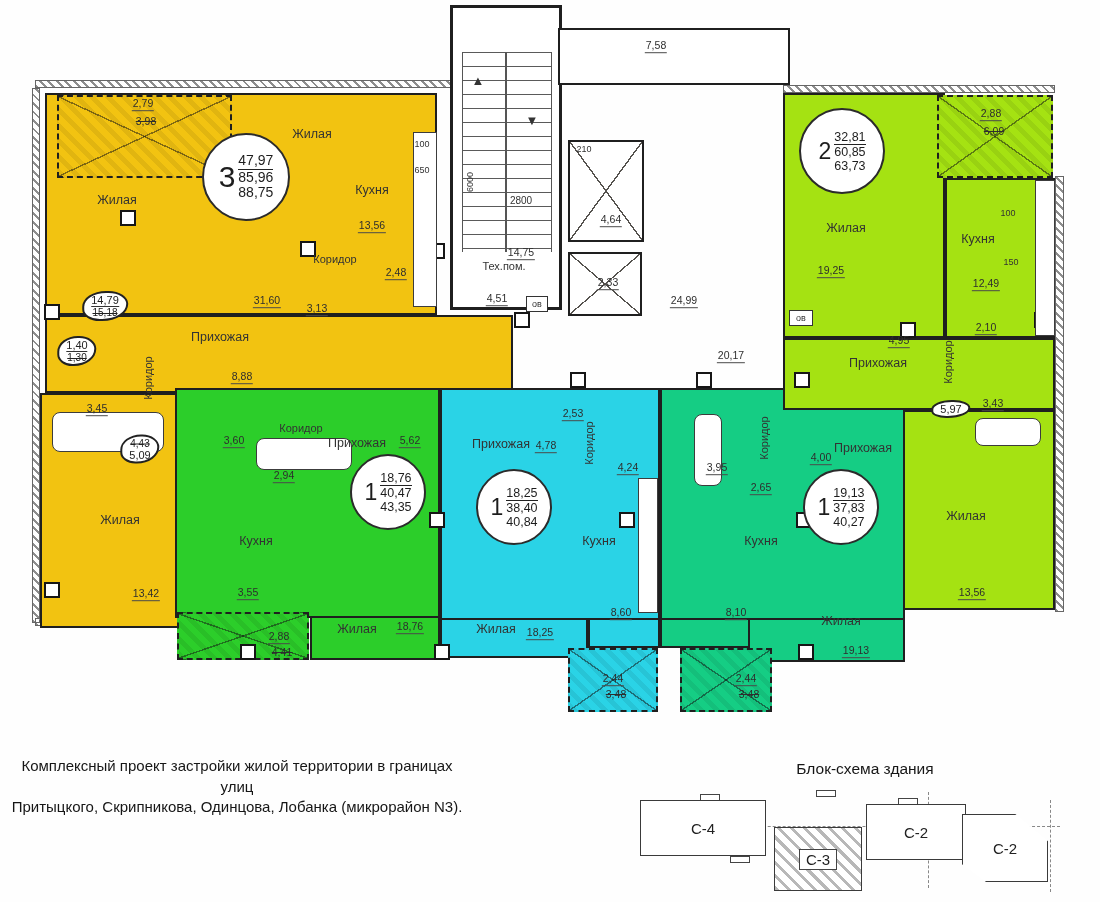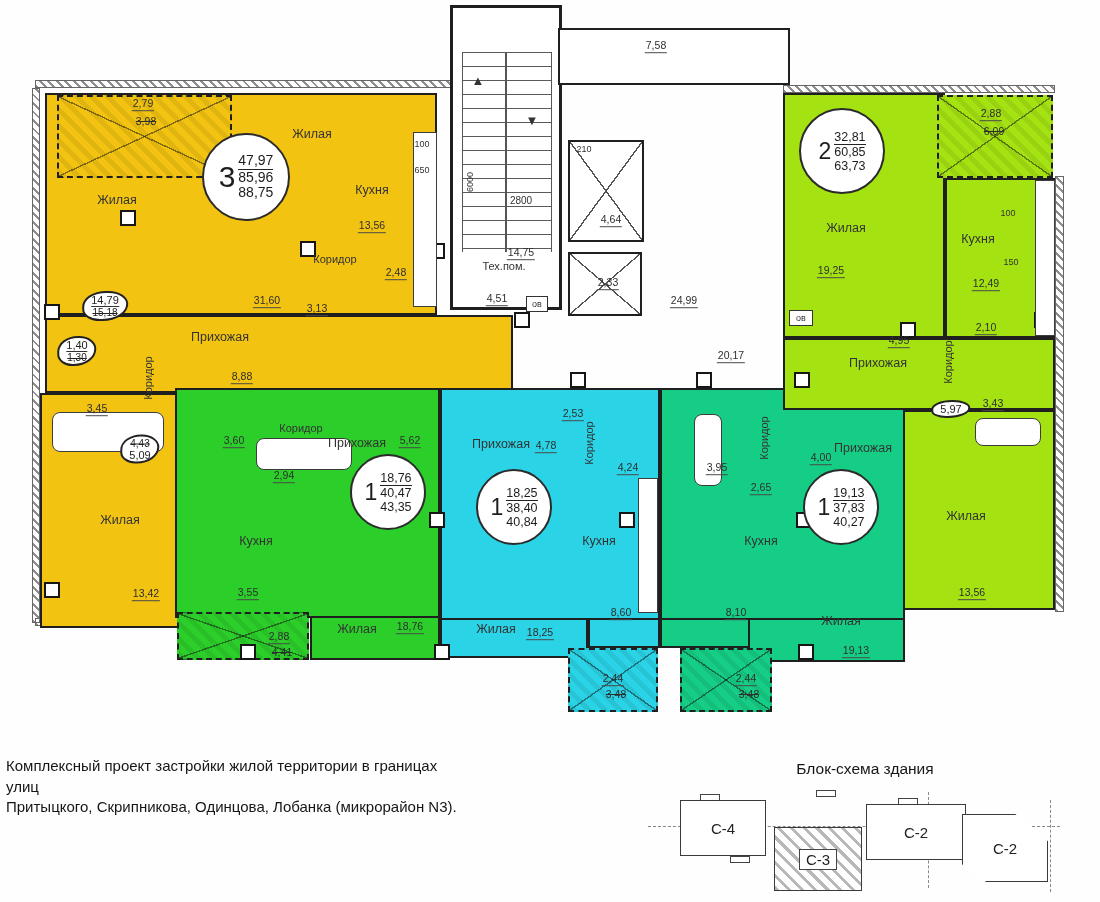--- a/index.html
+++ b/index.html
@@ -39,21 +39,21 @@
   .oval{position:absolute;transform:translate(-50%,-50%);background:#fff;border:2px solid #222;border-radius:55% 45% 60% 40%;padding:1px 7px;display:flex;flex-direction:column;align-items:center;z-index:5;}
   .oval .nv{font-size:11px;color:#222;border-bottom:1px solid #333;}
   .oval .ov{font-size:10px;color:#222;text-decoration:line-through;}
   .ovbox{position:absolute;background:#fff;border:1.5px solid #333;box-sizing:border-box;display:flex;align-items:center;justify-content:center;font-size:9px;color:#333;z-index:4;}
   .dash-h{position:absolute;border-top:1px dashed #888;}
   .dash-v{position:absolute;border-left:1px dashed #888;}
   .scheme-block{position:absolute;background:#fff;border:1.5px solid #3a3a3a;box-sizing:border-box;display:flex;align-items:center;justify-content:center;font-size:15px;color:#222;z-index:3;}
   .scheme-hatch{background:#fff repeating-linear-gradient(45deg,rgba(0,0,0,.28) 0 3px,transparent 3px 9px);margin-top:31px;}
   .s3label{background:#fff;border:1px solid #444;padding:1px 6px;}
   .notch{position:absolute;background:#fff;border:1px solid #444;box-sizing:border-box;z-index:2;}
-  .footer-text{position:absolute;left:6px;top:756px;width:462px;font-size:15px;color:#161616;line-height:1.38;}
+  .footer-text{position:absolute;left:6px;top:756px;width:462px;text-align:center;font-size:15px;color:#161616;line-height:1.38;}
   .scheme-title{position:absolute;left:655px;top:760px;width:420px;text-align:center;font-size:15.5px;color:#161616;}
   .arrow{position:absolute;transform:translate(-50%,-50%);font-size:13px;color:#333;}
 </style>
 </head>
 <body>
 
 <div class="stage">
 
   <div class="hatch" style="left:35px;top:80px;width:422px;height:8px"></div>
   <div class="hatch" style="left:32px;top:88px;width:8px;height:535px"></div>
@@ -270,21 +270,21 @@
 
   <div class="scheme-title">Блок-схема здания</div>
   <div class="dash-h" style="left:648px;top:826px;width:412px"></div>
   <div class="dash-v" style="left:928px;top:792px;height:96px"></div>
   <div class="dash-v" style="left:1050px;top:800px;height:92px"></div>
   <div class="notch" style="left:700px;top:794px;width:20px;height:7px"></div>
   <div class="notch" style="left:816px;top:790px;width:20px;height:7px"></div>
   <div class="notch" style="left:898px;top:798px;width:20px;height:7px"></div>
   <div class="notch" style="left:730px;top:856px;width:20px;height:7px"></div>
   <div class="notch" style="left:806px;top:860px;width:20px;height:7px"></div>
-  <div class="scheme-block" style="left:680px;top:800px;width:86px;height:56px">
+  <div class="scheme-block" style="left:640px;top:800px;width:126px;height:56px">
     <span>С-4</span>
   </div>
   <div class="scheme-block scheme-hatch" style="left:774px;top:796px;width:88px;height:64px">
     <span class="s3label">С-3</span>
   </div>
   <div class="scheme-block" style="left:866px;top:804px;width:100px;height:56px">
     <span>С-2</span>
   </div>
   <div class="scheme-block" style="left:962px;top:814px;width:86px;height:68px;clip-path:polygon(0 0,62% 0,100% 40%,100% 100%,28% 100%,0 74%)">
     <span>С-2</span>

